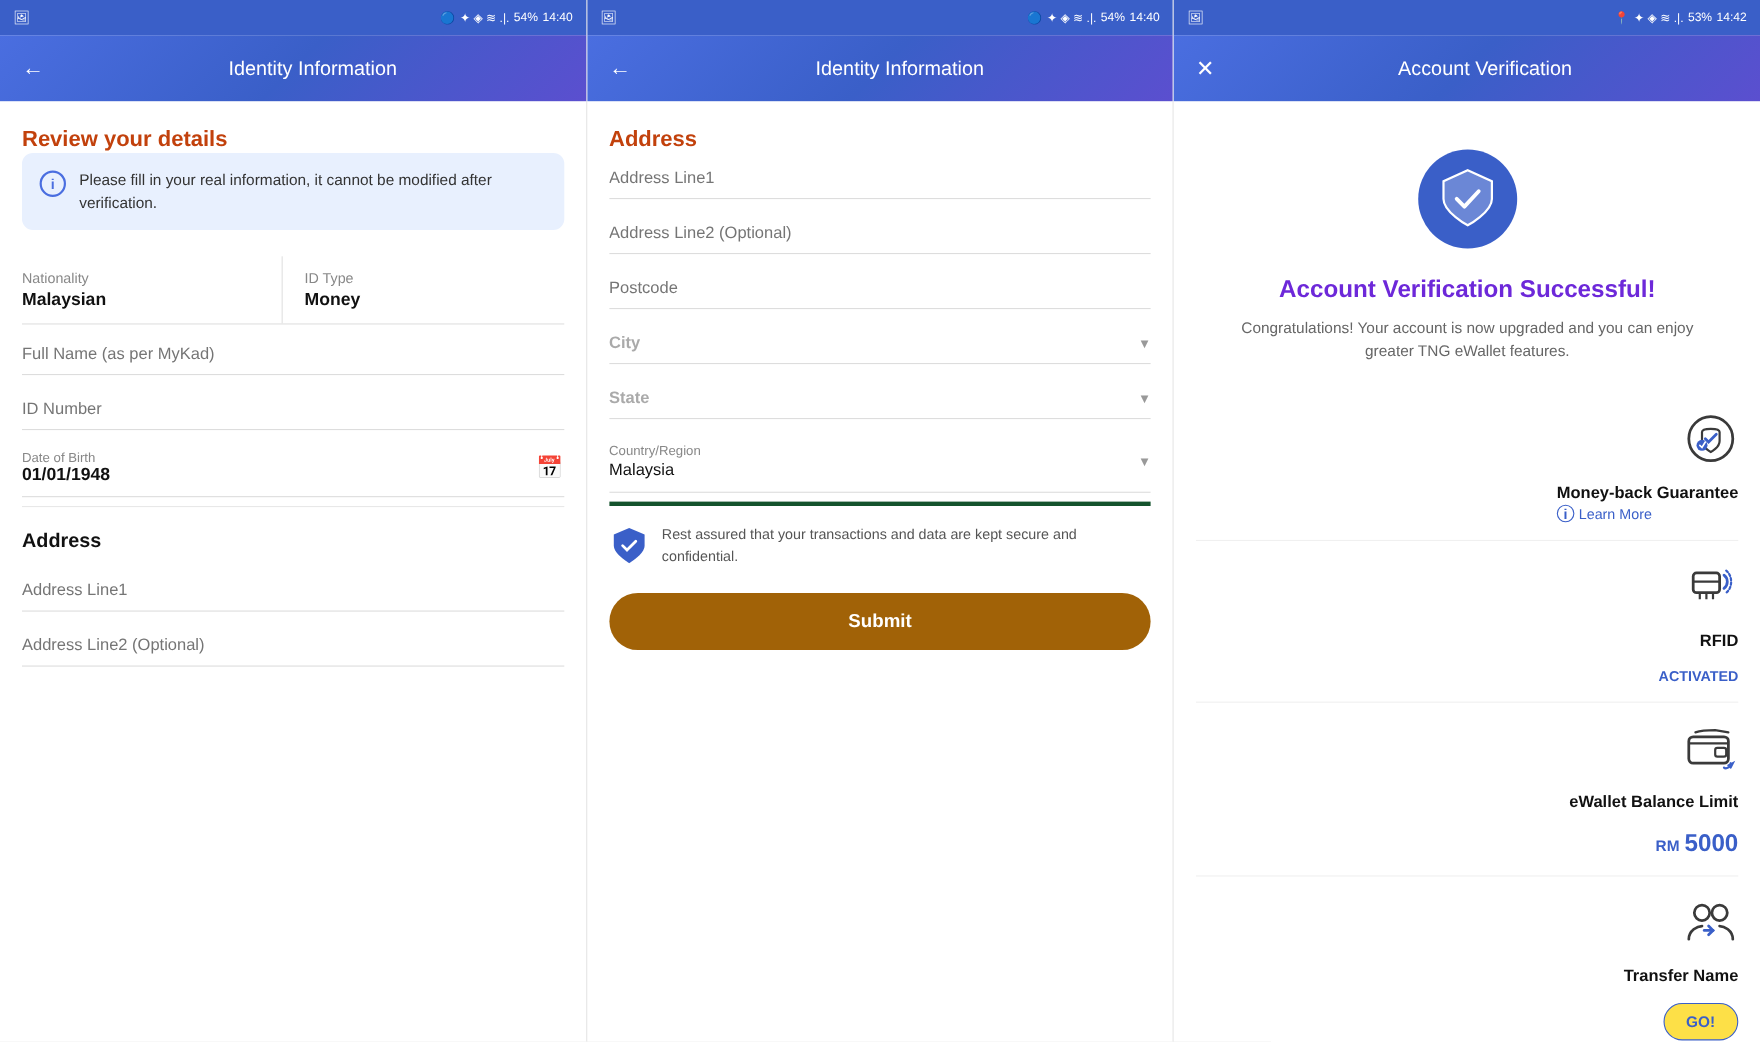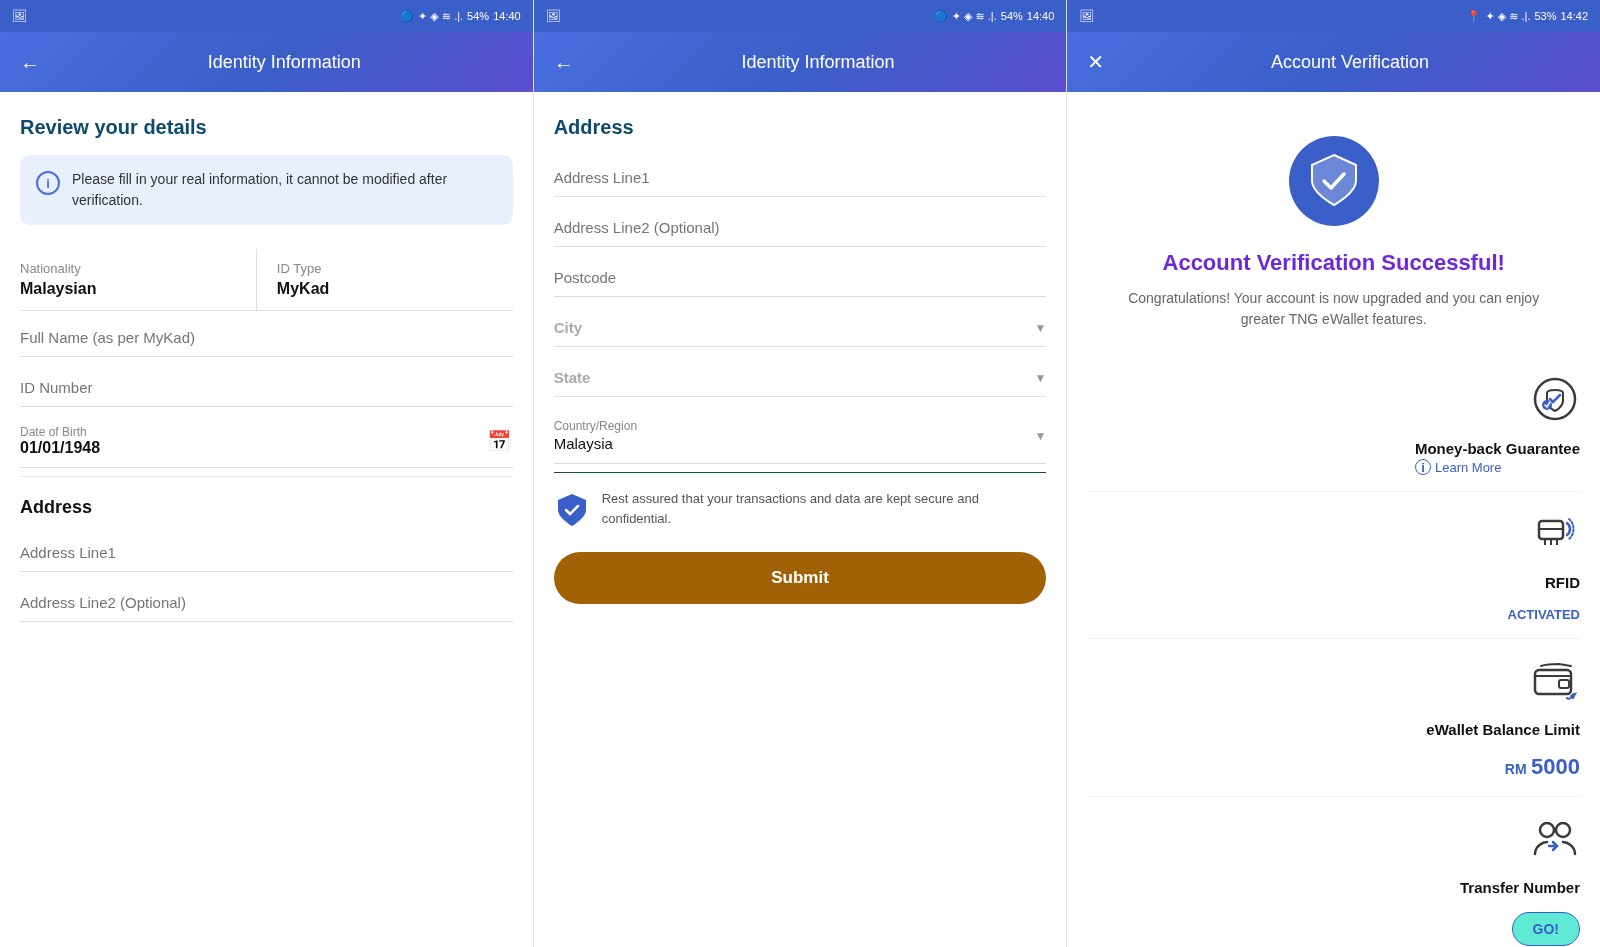--- a/index.html
+++ b/index.html
@@ -76,22 +76,22 @@
     .content {
       flex: 1;
       overflow-y: auto;
       padding: 24px 20px;
     }
 
     
     .section-title {
       font-size: 20px;
       font-weight: 700;
-      color: #0c4a6e;
-      margin-bottom: 16px;
+      color: #c2410c;
+      margin-bottom: 0;
     }
 
     
     .info-banner {
       background: #e8f0fe;
       border-radius: 10px;
       padding: 14px 16px;
       display: flex;
       align-items: flex-start;
       gap: 12px;
@@ -213,24 +213,24 @@
       margin-bottom: 2px;
     }
     .chevron {
       color: #999;
       font-size: 12px;
     }
 
     
     .security-note {
       display: flex;
-      align-items: flex-end;
+      align-items: center;
       gap: 12px;
       padding: 16px 0;
-      border-top: 1px solid #14532d;
+      border-top: 4px solid #14532d;
       margin-top: 8px;
     }
     .shield-icon-blue {
       width: 36px;
       height: 36px;
       flex-shrink: 0;
     }
     .security-text {
       font-size: 13px;
       color: #555;
@@ -336,21 +336,21 @@
       color: #3a5fc8;
     }
     .feature-amount-prefix {
       font-size: 14px;
       color: #3a5fc8;
       font-weight: 600;
     }
     .go-btn {
       border: 1.5px solid #3a5fc8;
       color: #3a5fc8;
-      background: #5eead4;
+      background: #fde047;
       border-radius: 20px;
       padding: 8px 20px;
       font-size: 14px;
       font-weight: 600;
       cursor: pointer;
     }
 
     .done-btn {
       width: calc(100% - 40px);
       padding: 16px;
@@ -400,21 +400,21 @@
       <p class="info-text">Please fill in your real information, it cannot be modified after verification.</p>
     </div>
 
     <div class="field-row">
       <div class="field-col">
         <div class="field-label">Nationality</div>
         <div class="field-value">Malaysian</div>
       </div>
       <div class="field-col">
         <div class="field-label">ID Type</div>
-        <div class="field-value">MyKad</div>
+        <div class="field-value">Money</div>
       </div>
     </div>
 
     <input type="text" class="input-field" placeholder="Full Name (as per MyKad)" style="">
 
     <input type="text" class="input-field" placeholder="ID Number" style="">
 
     <div class="date-field-wrap">
       <div style="flex:1">
         <span class="date-label-small">Date of Birth</span>
@@ -582,21 +582,21 @@
         <svg viewBox="0 0 48 48" width="48" height="48">
           <circle cx="16" cy="16" r="7" fill="none" stroke="#3a3a3a" stroke-width="2.5"></circle>
           <circle cx="32" cy="16" r="7" fill="none" stroke="#3a3a3a" stroke-width="2.5"></circle>
           <path d="M4 40 C4 32 12 28 16 28" fill="none" stroke="#3a3a3a" stroke-width="2.5" stroke-linecap="round"></path>
           <path d="M44 40 C44 32 36 28 32 28" fill="none" stroke="#3a3a3a" stroke-width="2.5" stroke-linecap="round"></path>
           <path d="M18 32 L26 32" fill="none" stroke="#3a5fc8" stroke-width="2.5" stroke-linecap="round"></path>
           <polyline points="22,28 26,32 22,36" fill="none" stroke="#3a5fc8" stroke-width="2.5" stroke-linecap="round"></polyline>
         </svg>
       </div>
       <div class="feature-content">
-        <div class="feature-title">Transfer Number</div>
+        <div class="feature-title">Transfer Name</div>
       </div>
       <button class="go-btn">GO!</button>
     </div>
 
     <div style="flex:1;min-height:20px;"></div>
 
     <button class="done-btn">Done</button>
   </div>
 </div>
 

